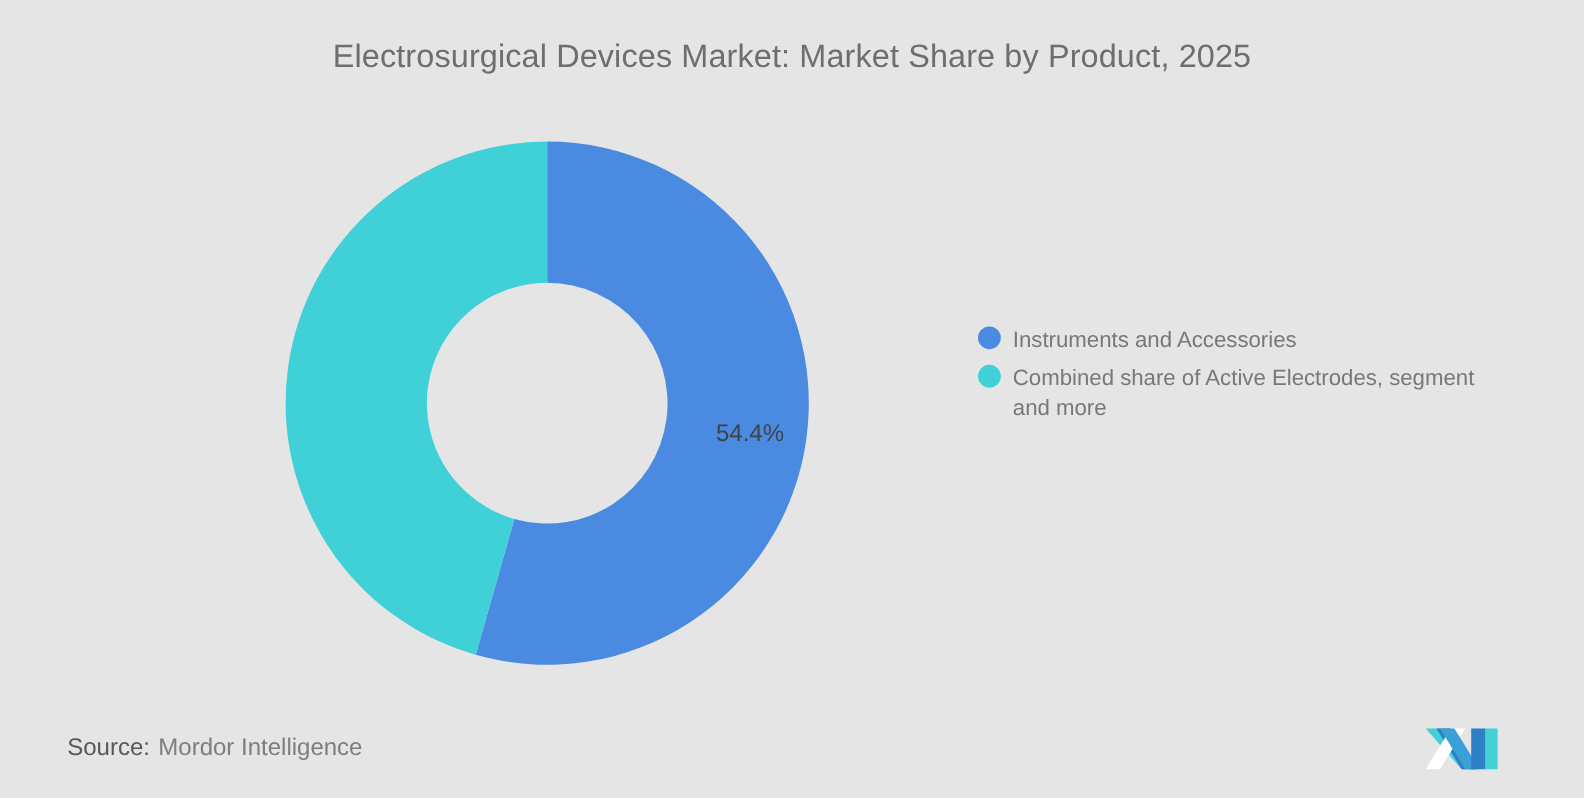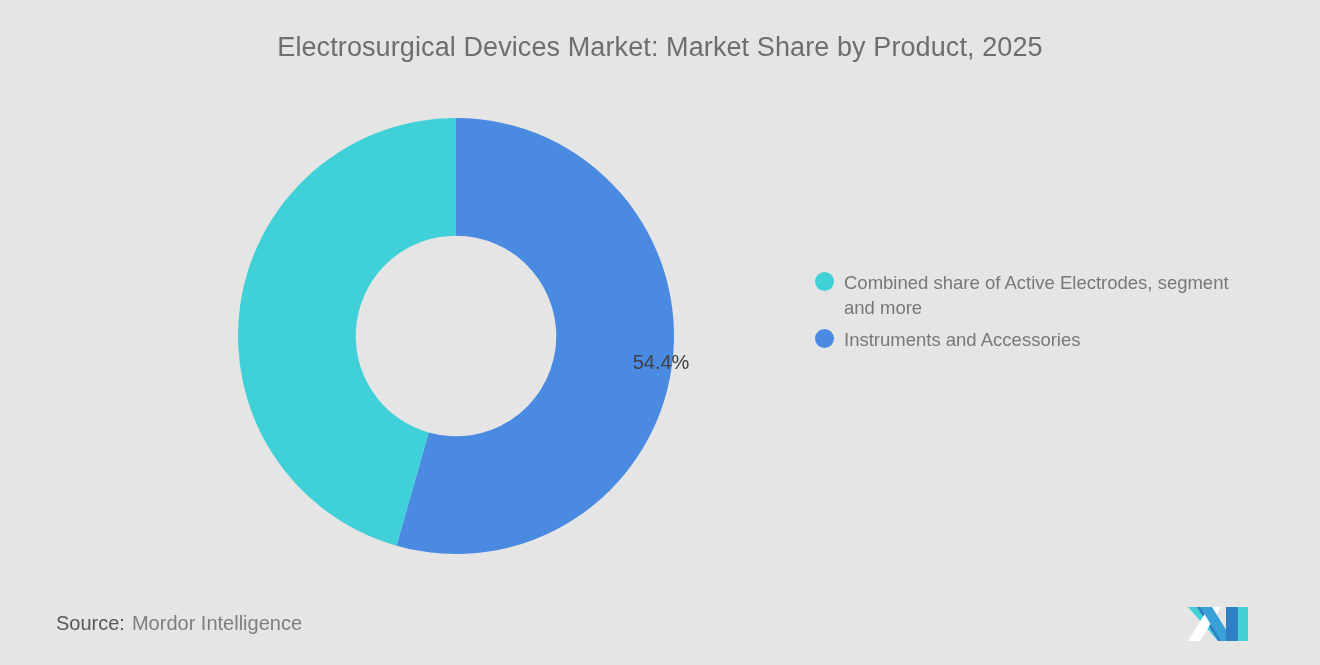--- a/index.html
+++ b/index.html
@@ -124,33 +124,33 @@
 
   <div id="chart-title">Electrosurgical Devices Market: Market Share by Product, 2025</div>
 
   <div id="donut-wrap">
     <svg id="donut-svg" viewBox="0 0 436 436">
       <g id="slices-group">
           <path d="M 218 0 A 218 218 0 1 1 158.4964780572231 427.72203240576675 L 190.6283799063226 314.4721349066527 A 100.28 100.28 0 1 0 218 117.72 Z" fill="#4a8ae0" class="slice-path"></path>
           <path d="M 158.4964780572231 427.72203240576675 A 218 218 0 0 1 217.99999999999997 0 L 217.99999999999997 117.72 A 100.28 100.28 0 0 0 190.6283799063226 314.4721349066527 Z" fill="#3fd1d7" class="slice-path"></path>
         </g>
     </svg>
-    <div id="slice-label-0" style="left: 423px; top: 243.786px;">54.4%</div>
+    <div id="slice-label-0" style="left: 387px; top: 243.786px;">54.4%</div>
   </div>
 
   <div id="legend">
 
     <div class="legend-item">
-      <span class="legend-dot" style="background:#3fd1d7"></span>
-      <span class="legend-label">Combined share of Active Electrodes, segment and more</span>
+      <span class="legend-dot" style="background:#4a8ae0"></span>
+      <span class="legend-label">Instruments and Accessories</span>
     </div>
 
     <div class="legend-item">
-      <span class="legend-dot" style="background:#4a8ae0"></span>
-      <span class="legend-label">Instruments and Accessories</span>
+      <span class="legend-dot" style="background:#3fd1d7"></span>
+      <span class="legend-label">Combined share of Active Electrodes, segment and more</span>
     </div>
 
   </div>
 
   <div id="source-line">
     <span id="source-label">Source:</span><span id="source-value">Mordor Intelligence</span>
   </div>
 
   <div id="brand-logo">
     <svg viewBox="0 0 66 42" width="66" height="42">

